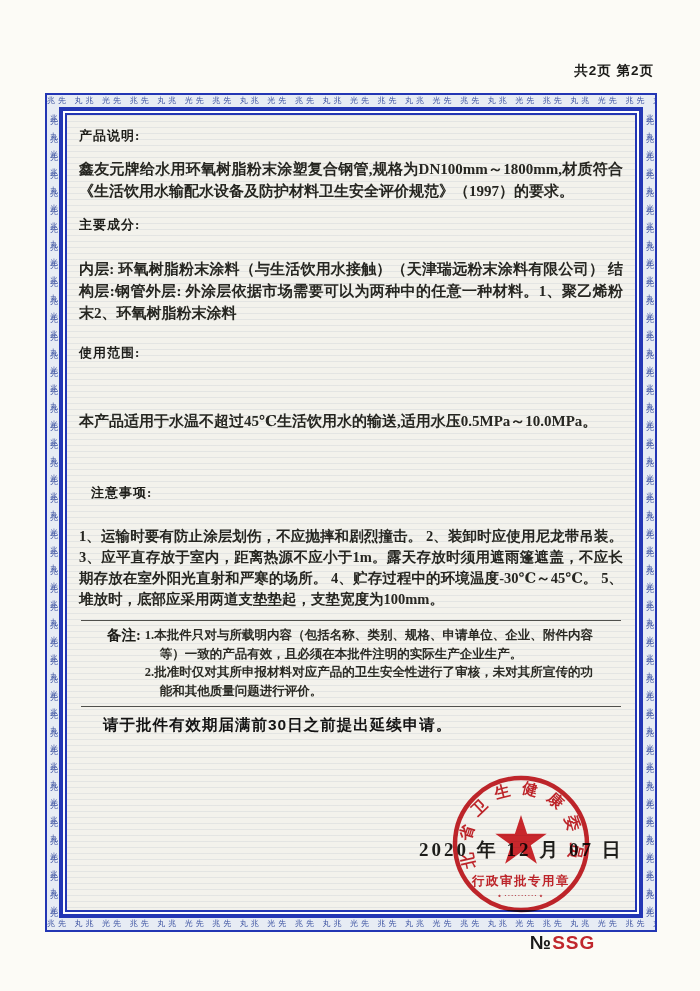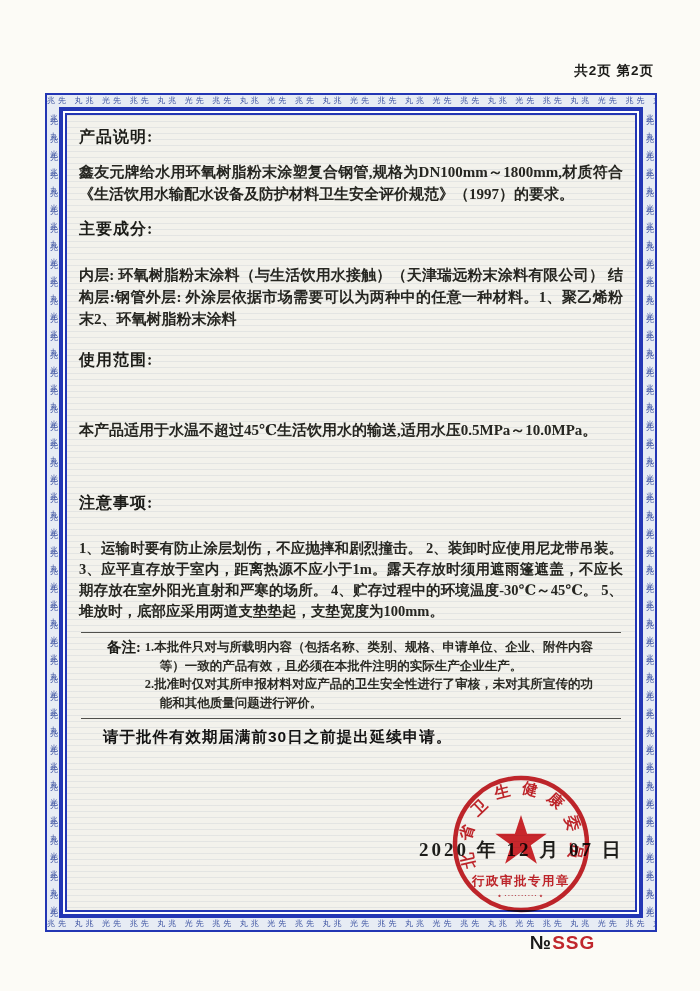--- a/index.html
+++ b/index.html
@@ -45,29 +45,29 @@
   .content{
     position:absolute;inset:0;padding:10px 12px;overflow:hidden;
     font-weight:bold;
   }
   
   .doc-title{
     font-family:"Liberation Sans","DejaVu Sans",sans-serif;
     font-weight:bold;font-size:17px;color:#101010;
     margin:10px 0 2px 8px;letter-spacing:1px;
   }
-  .h-section{font-size:16px;color:#1c1c18;letter-spacing:1px;}
+  .h-section{font-size:13px;color:#1c1c18;letter-spacing:1px;}
   .h-desc{margin:2px 0 0 0;}
   .p-body{font-size:15px;line-height:22px;text-align:justify;margin:0;color:#262621;}
   .p1{margin-top:13px;}
   .h-comp{margin-top:14px;}
   .p2{margin-top:24px;}
   .h-scope{margin-top:20px;}
   .p3{margin-top:48px;}
-  .h-prec{margin-top:52px;}
+  .h-prec{margin-top:52px;margin-left:12px;}
   .p4{margin-top:24px;font-size:14.5px;line-height:21px;}
   .rule{border:0;border-top:1px solid #50504c;margin:10px 2px 0 2px;}
   .remarks{display:flex;margin:5px 0 0 28px;}
   .remarks-label{font-size:14.5px;white-space:nowrap;margin-right:4px;color:#1c1c18;}
   .remarks-items{font-size:12.5px;line-height:18.5px;text-align:justify;color:#2a2a24;padding-right:30px;}
   .remarks-item{padding-left:1.2em;text-indent:-1.2em;}
   .rule2{margin-top:6px;}
   .notice{
     font-family:"Liberation Sans","DejaVu Sans",sans-serif;
     font-weight:bold;font-size:15.5px;color:#141414;

